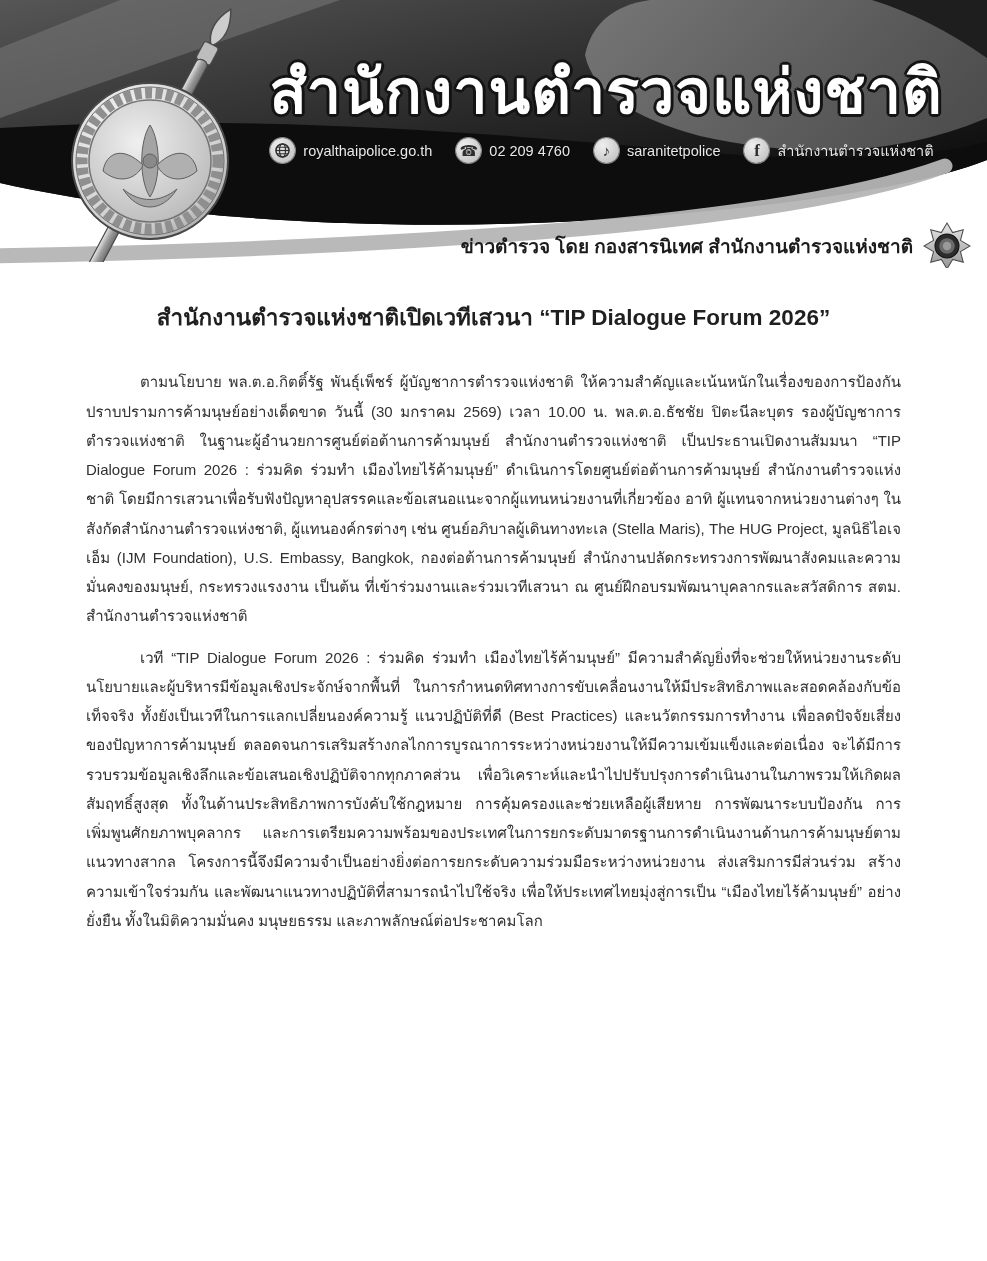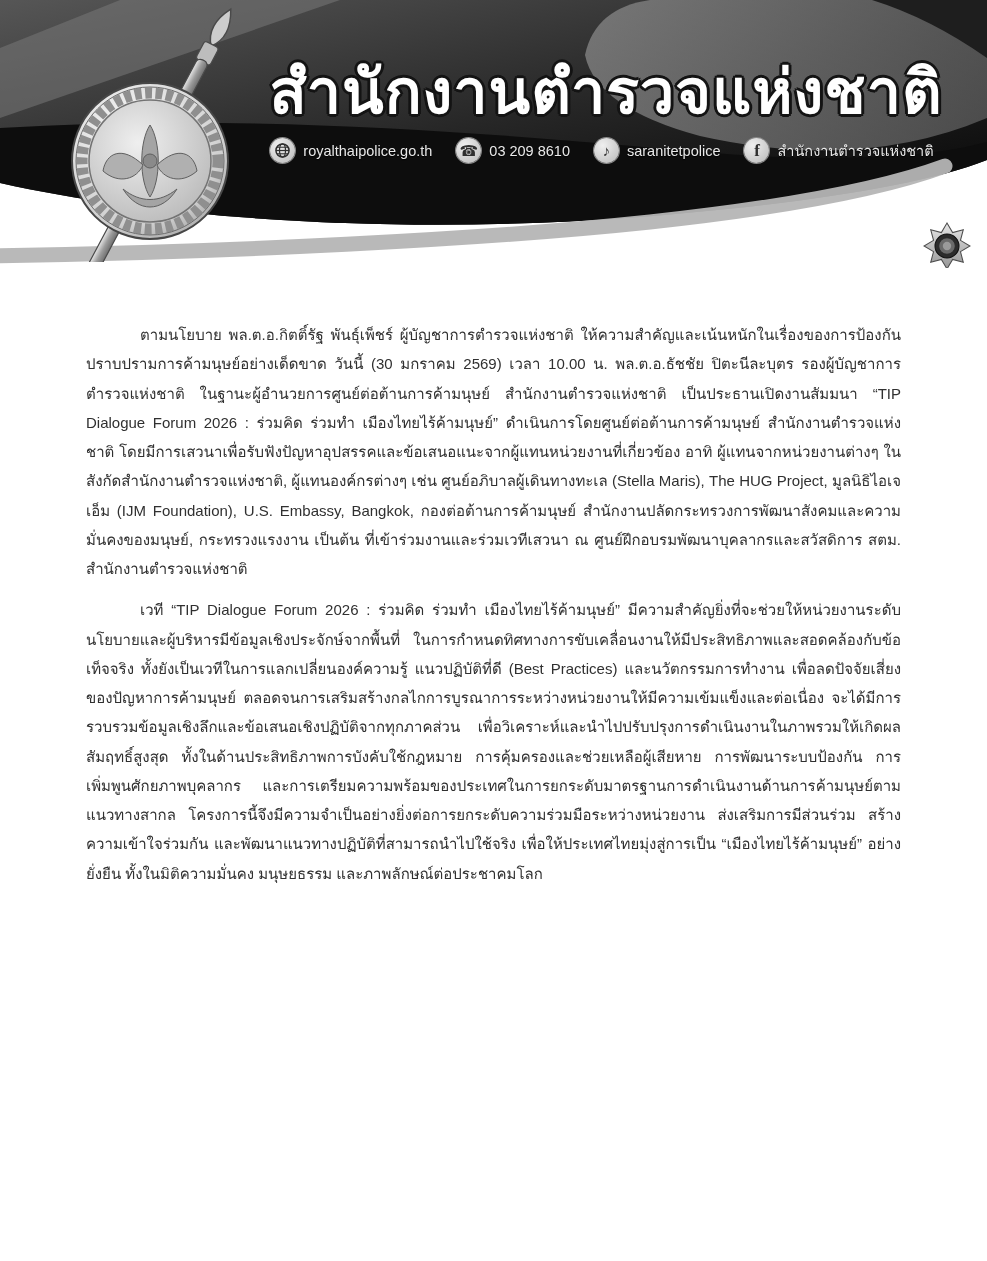--- a/index.html
+++ b/index.html
@@ -145,52 +145,54 @@
           <line x1="2" y1="4.5" x2="14" y2="4.5" stroke="#2f2f2f" stroke-width="1.1"></line>
           <line x1="2" y1="11.5" x2="14" y2="11.5" stroke="#2f2f2f" stroke-width="1.1"></line>
         </svg>
       </span>
       <span class="contact-label">royalthaipolice.go.th</span>
     </div>
     <div class="contact-item">
       <span class="contact-badge">
         <span class="glyph">☎</span>
       </span>
-      <span class="contact-label">03 209 8610</span>
+      <span class="contact-label">02 209 4760</span>
     </div>
     <div class="contact-item">
       <span class="contact-badge">
         <span class="glyph">♪</span>
       </span>
       <span class="contact-label">saranitetpolice</span>
     </div>
     <div class="contact-item">
       <span class="contact-badge">
         <span class="glyph fb">f</span>
       </span>
       <span class="contact-label">สำนักงานตำรวจแห่งชาติ</span>
     </div>
   </div>
 
   <div class="subheader">
+    <span class="subheader-text">ข่าวตำรวจ โดย กองสารนิเทศ สำนักงานตำรวจแห่งชาติ</span>
     <svg class="star-badge" viewBox="0 0 46 46">
       <defs>
         <linearGradient id="gStar" x1="0" y1="0" x2="0" y2="1">
           <stop offset="0" stop-color="#e6e6e6"></stop>
           <stop offset="1" stop-color="#969696"></stop>
         </linearGradient>
       </defs>
       <polygon points="23,1 28.4,10.1 38.6,7.4 35.9,17.6 45,23 35.9,28.4 38.6,38.6 28.4,35.9 23,45 17.6,35.9 7.4,38.6 10.1,28.4 1,23 10.1,17.6 7.4,7.4 17.6,10.1" fill="url(#gStar)" stroke="#4d4d4d" stroke-width="1"></polygon>
       <circle cx="23" cy="23" r="11.5" fill="#2c2c2c" stroke="#111" stroke-width="1"></circle>
       <circle cx="23" cy="23" r="8" fill="#6a6a6a" stroke="#2a2a2a" stroke-width="1"></circle>
       <circle cx="23" cy="23" r="4" fill="#9a9a9a"></circle>
     </svg>
   </div>
 </div>
 
 <div class="article">
   <div class="headline">
+    <div class="hl-line">สำนักงานตำรวจแห่งชาติเปิดเวทีเสวนา “TIP Dialogue Forum 2026”</div>
   </div>
   <div class="body-text">
     <p>ตามนโยบาย พล.ต.อ.กิตติ์รัฐ พันธุ์เพ็ชร์ ผู้บัญชาการตำรวจแห่งชาติ ให้ความสำคัญและเน้นหนักในเรื่องของการป้องกันปราบปรามการค้ามนุษย์อย่างเด็ดขาด วันนี้ (30 มกราคม 2569) เวลา 10.00 น. พล.ต.อ.ธัชชัย ปิตะนีละบุตร รองผู้บัญชาการตำรวจแห่งชาติ ในฐานะผู้อำนวยการศูนย์ต่อต้านการค้ามนุษย์ สำนักงานตำรวจแห่งชาติ เป็นประธานเปิดงานสัมมนา “TIP Dialogue Forum 2026 : ร่วมคิด ร่วมทำ เมืองไทยไร้ค้ามนุษย์” ดำเนินการโดยศูนย์ต่อต้านการค้ามนุษย์ สำนักงานตำรวจแห่งชาติ โดยมีการเสวนาเพื่อรับฟังปัญหาอุปสรรคและข้อเสนอแนะจากผู้แทนหน่วยงานที่เกี่ยวข้อง อาทิ ผู้แทนจากหน่วยงานต่างๆ ในสังกัดสำนักงานตำรวจแห่งชาติ, ผู้แทนองค์กรต่างๆ เช่น ศูนย์อภิบาลผู้เดินทางทะเล (Stella Maris), The HUG Project, มูลนิธิไอเจเอ็ม (IJM Foundation), U.S. Embassy, Bangkok, กองต่อต้านการค้ามนุษย์ สำนักงานปลัดกระทรวงการพัฒนาสังคมและความมั่นคงของมนุษย์, กระทรวงแรงงาน เป็นต้น ที่เข้าร่วมงานและร่วมเวทีเสวนา ณ ศูนย์ฝึกอบรมพัฒนาบุคลากรและสวัสดิการ สตม. สำนักงานตำรวจแห่งชาติ</p>
     <p>เวที “TIP Dialogue Forum 2026 : ร่วมคิด ร่วมทำ เมืองไทยไร้ค้ามนุษย์” มีความสำคัญยิ่งที่จะช่วยให้หน่วยงานระดับนโยบายและผู้บริหารมีข้อมูลเชิงประจักษ์จากพื้นที่ ในการกำหนดทิศทางการขับเคลื่อนงานให้มีประสิทธิภาพและสอดคล้องกับข้อเท็จจริง ทั้งยังเป็นเวทีในการแลกเปลี่ยนองค์ความรู้ แนวปฏิบัติที่ดี (Best Practices) และนวัตกรรมการทำงาน เพื่อลดปัจจัยเสี่ยงของปัญหาการค้ามนุษย์ ตลอดจนการเสริมสร้างกลไกการบูรณาการระหว่างหน่วยงานให้มีความเข้มแข็งและต่อเนื่อง จะได้มีการรวบรวมข้อมูลเชิงลึกและข้อเสนอเชิงปฏิบัติจากทุกภาคส่วน เพื่อวิเคราะห์และนำไปปรับปรุงการดำเนินงานในภาพรวมให้เกิดผลสัมฤทธิ์สูงสุด ทั้งในด้านประสิทธิภาพการบังคับใช้กฎหมาย การคุ้มครองและช่วยเหลือผู้เสียหาย การพัฒนาระบบป้องกัน การเพิ่มพูนศักยภาพบุคลากร และการเตรียมความพร้อมของประเทศในการยกระดับมาตรฐานการดำเนินงานด้านการค้ามนุษย์ตามแนวทางสากล โครงการนี้จึงมีความจำเป็นอย่างยิ่งต่อการยกระดับความร่วมมือระหว่างหน่วยงาน ส่งเสริมการมีส่วนร่วม สร้างความเข้าใจร่วมกัน และพัฒนาแนวทางปฏิบัติที่สามารถนำไปใช้จริง เพื่อให้ประเทศไทยมุ่งสู่การเป็น “เมืองไทยไร้ค้ามนุษย์” อย่างยั่งยืน ทั้งในมิติความมั่นคง มนุษยธรรม และภาพลักษณ์ต่อประชาคมโลก</p>
   </div>
 </div>
 
 </body></html>

